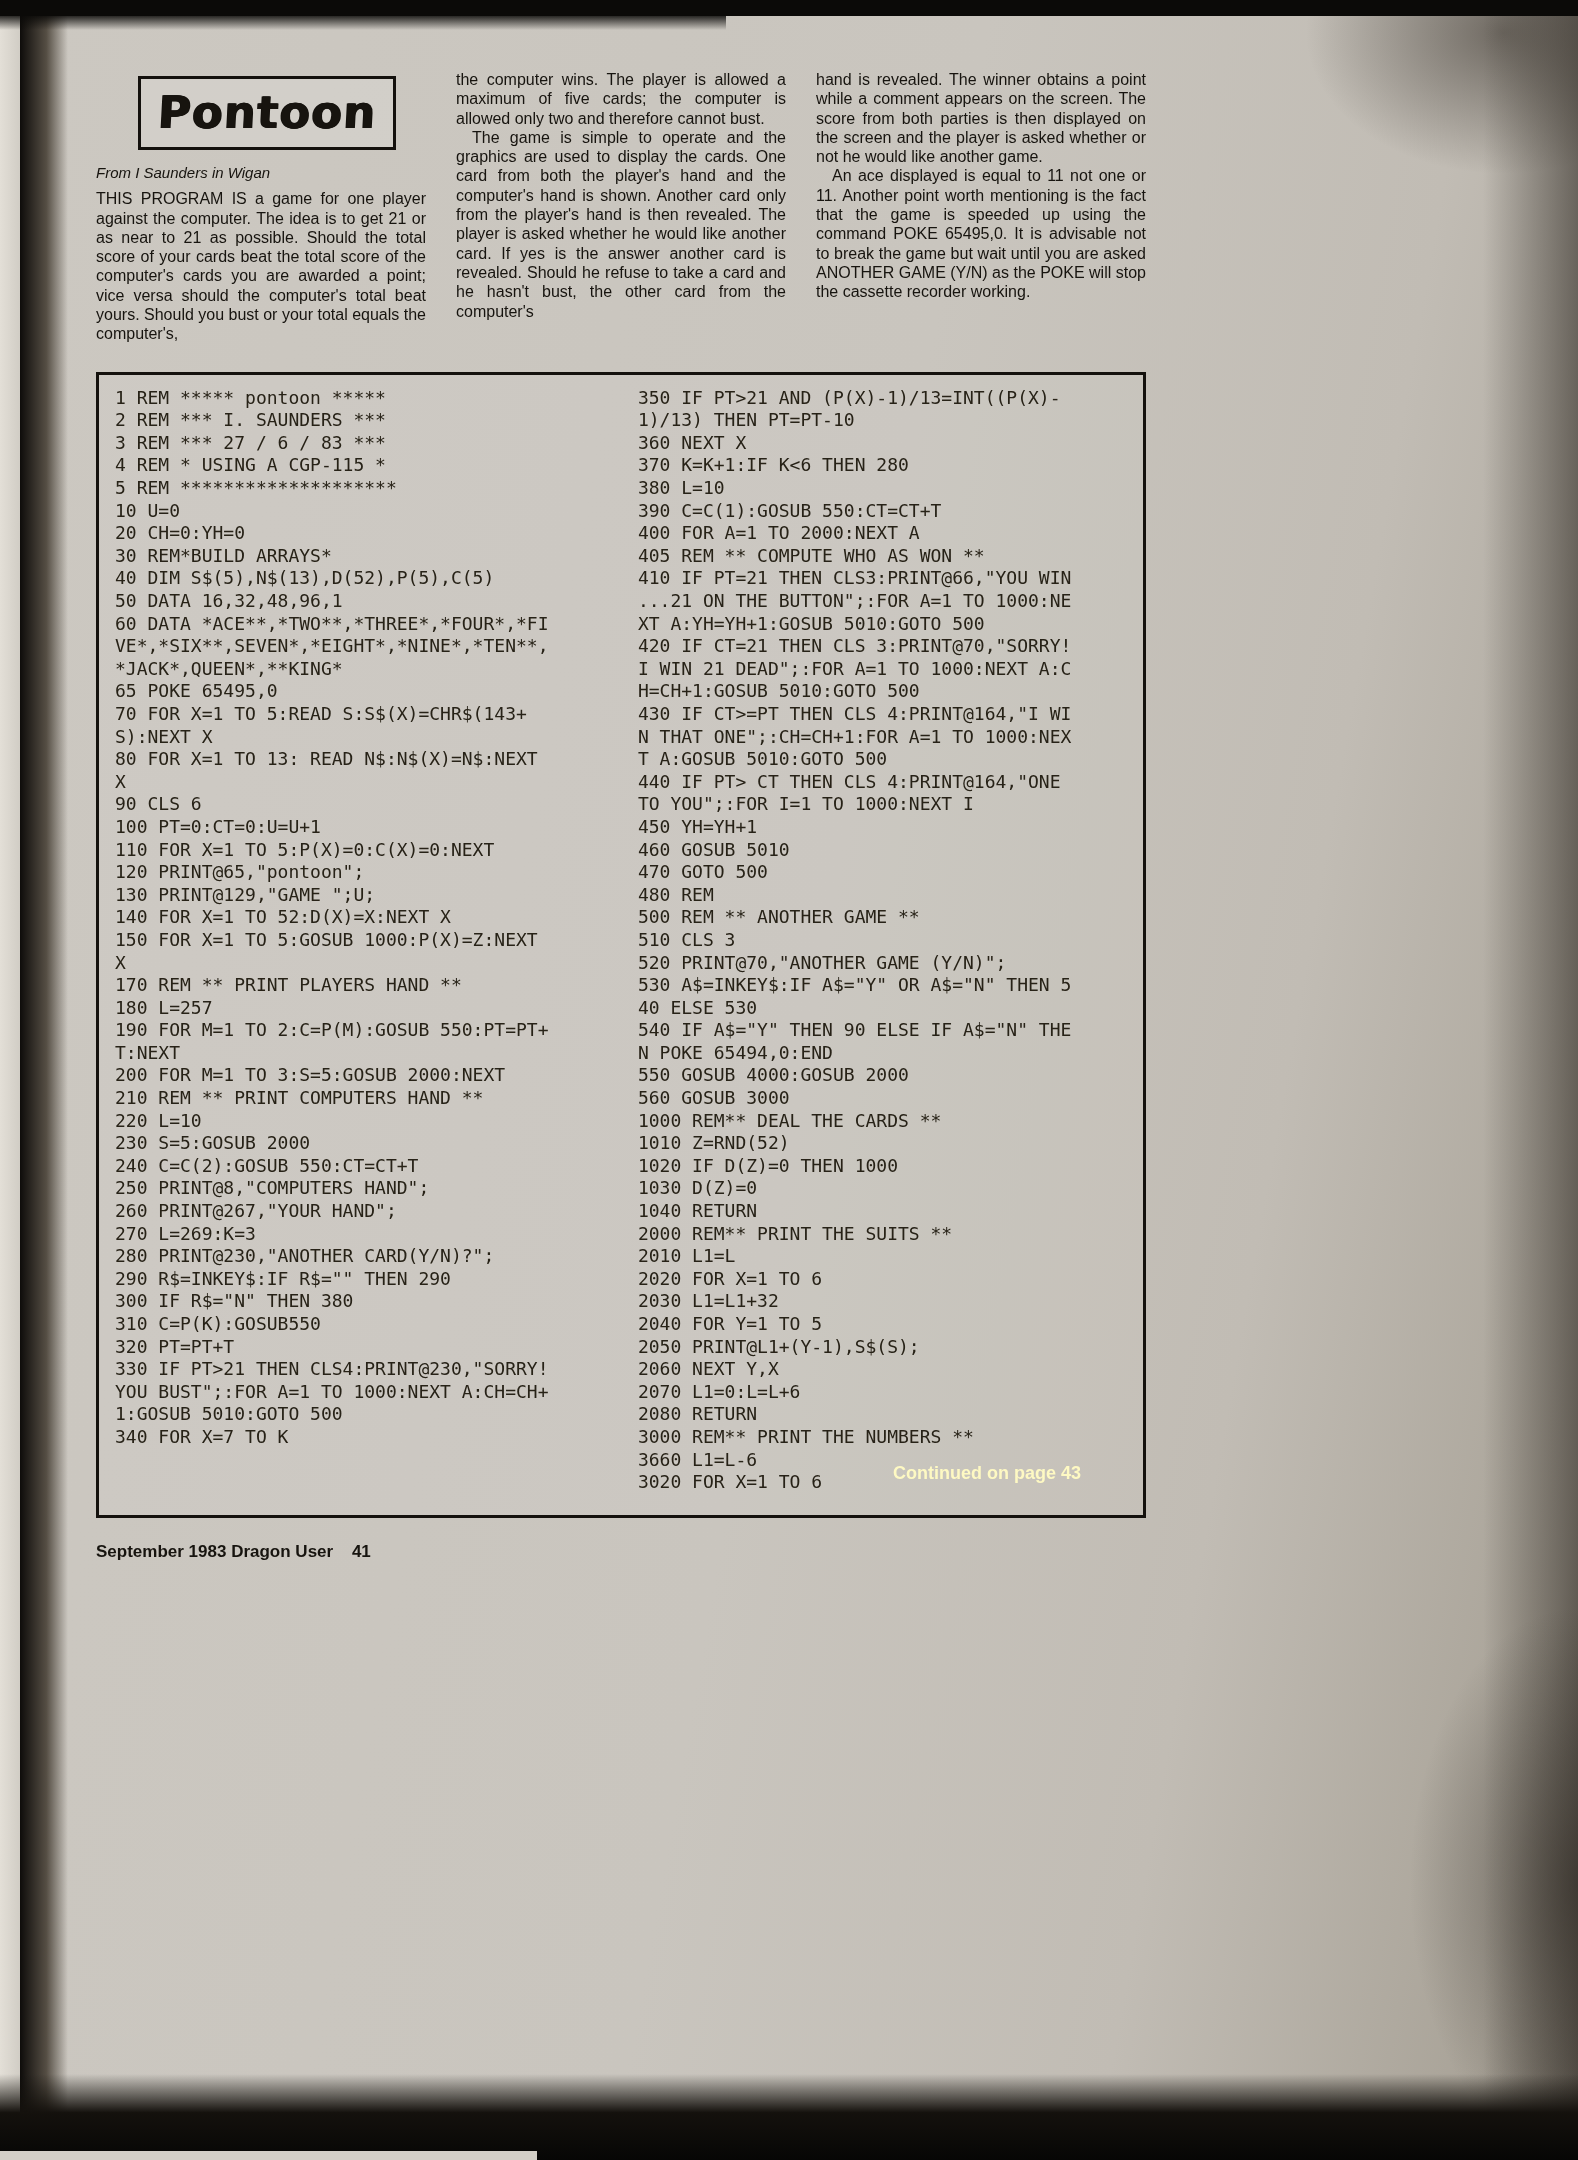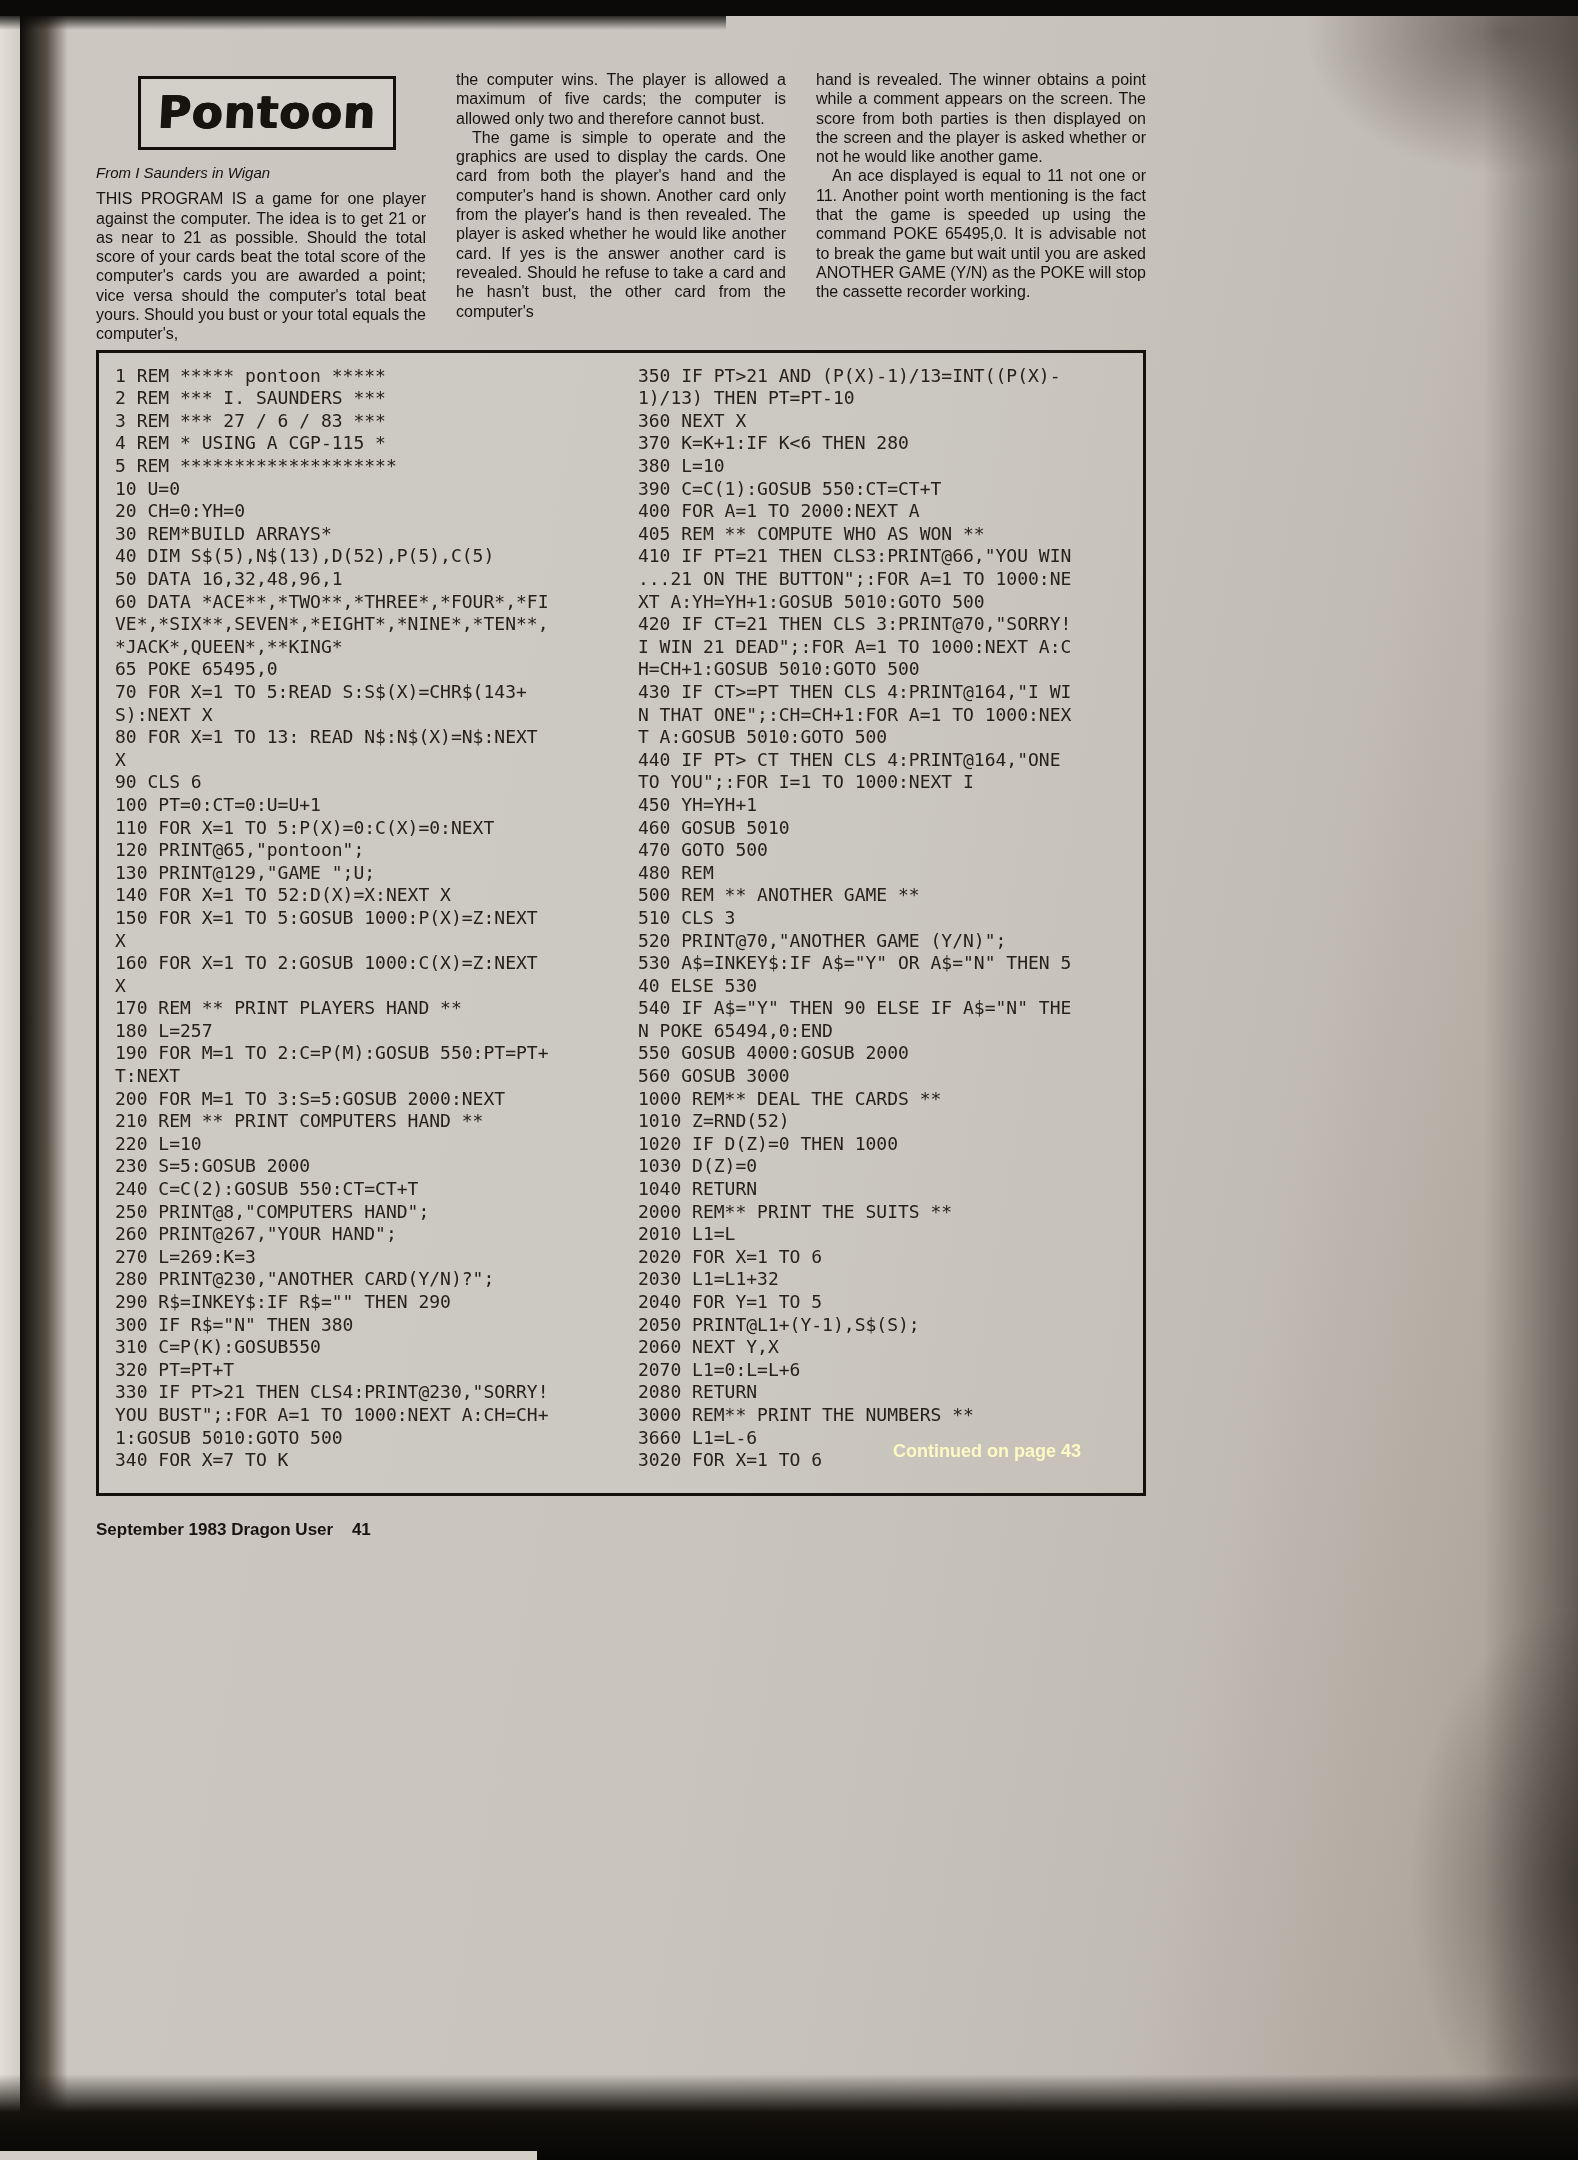--- a/index.html
+++ b/index.html
@@ -46,21 +46,21 @@
     margin:6px 0 13px 42px; background:rgba(255,255,255,.14);
   }
   .logo-text {
     font-family:"DejaVu Sans", sans-serif; font-weight:bold; font-size:45px;
     transform:skewX(-3deg); letter-spacing:1px;
     text-shadow:0.7px 0 0 #14110d, -0.7px 0 0 #14110d;
   }
   .byline { font-style:italic; font-size:15px; margin:0 0 7px 0; }
 
   .code-box {
-    position:relative; margin-top:6px; border:3px solid #14110d;
+    position:relative; margin-top:28px; border:3px solid #14110d;
     height:1146px; padding:12px 16px;
     display:flex; gap:84px;
     font-family:"DejaVu Sans Mono", monospace;
     font-size:18px; line-height:22.6px; color:#272217;
     background:rgba(255,255,255,.05);
   }
   .code-col { width:40.5ch; }
   .code-line { white-space:pre-wrap; word-break:break-all; }
   .continued {
     position:absolute; right:62px; bottom:30px;
@@ -116,21 +116,20 @@
         <div class="code-line">65 POKE 65495,0</div>
         <div class="code-line">70 FOR X=1 TO 5:READ S:S$(X)=CHR$(143+S):NEXT X</div>
         <div class="code-line">80 FOR X=1 TO 13: READ N$:N$(X)=N$:NEXT X</div>
         <div class="code-line">90 CLS 6</div>
         <div class="code-line">100 PT=0:CT=0:U=U+1</div>
         <div class="code-line">110 FOR X=1 TO 5:P(X)=0:C(X)=0:NEXT</div>
         <div class="code-line">120 PRINT@65,"pontoon";</div>
         <div class="code-line">130 PRINT@129,"GAME ";U;</div>
         <div class="code-line">140 FOR X=1 TO 52:D(X)=X:NEXT X</div>
         <div class="code-line">150 FOR X=1 TO 5:GOSUB 1000:P(X)=Z:NEXT X</div>
-        <div class="code-line">160 FOR X=1 TO 2:GOSUB 1000:C(X)=Z:NEXT X</div>
         <div class="code-line">170 REM ** PRINT PLAYERS HAND **</div>
         <div class="code-line">180 L=257</div>
         <div class="code-line">190 FOR M=1 TO 2:C=P(M):GOSUB 550:PT=PT+T:NEXT</div>
         <div class="code-line">200 FOR M=1 TO 3:S=5:GOSUB 2000:NEXT</div>
         <div class="code-line">210 REM ** PRINT COMPUTERS HAND **</div>
         <div class="code-line">220 L=10</div>
         <div class="code-line">230 S=5:GOSUB 2000</div>
         <div class="code-line">240 C=C(2):GOSUB 550:CT=CT+T</div>
         <div class="code-line">250 PRINT@8,"COMPUTERS HAND";</div>
         <div class="code-line">260 PRINT@267,"YOUR HAND";</div>

